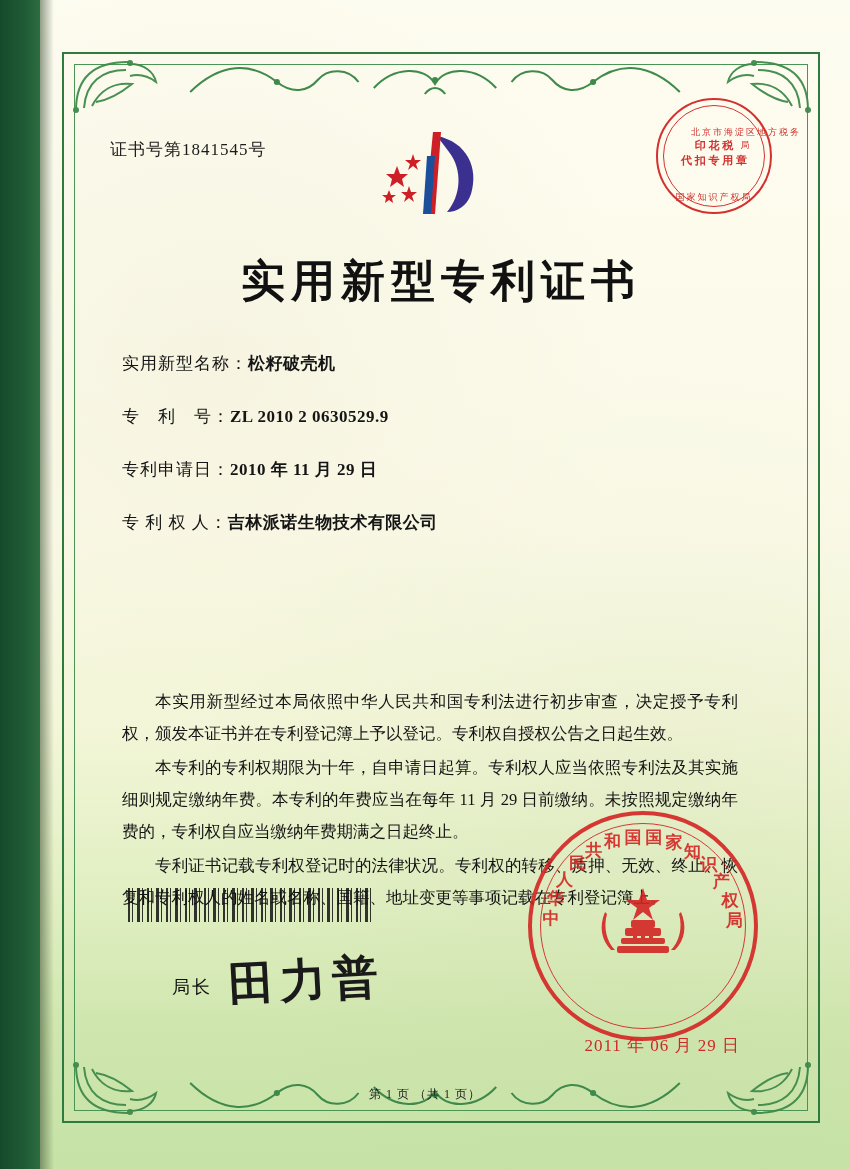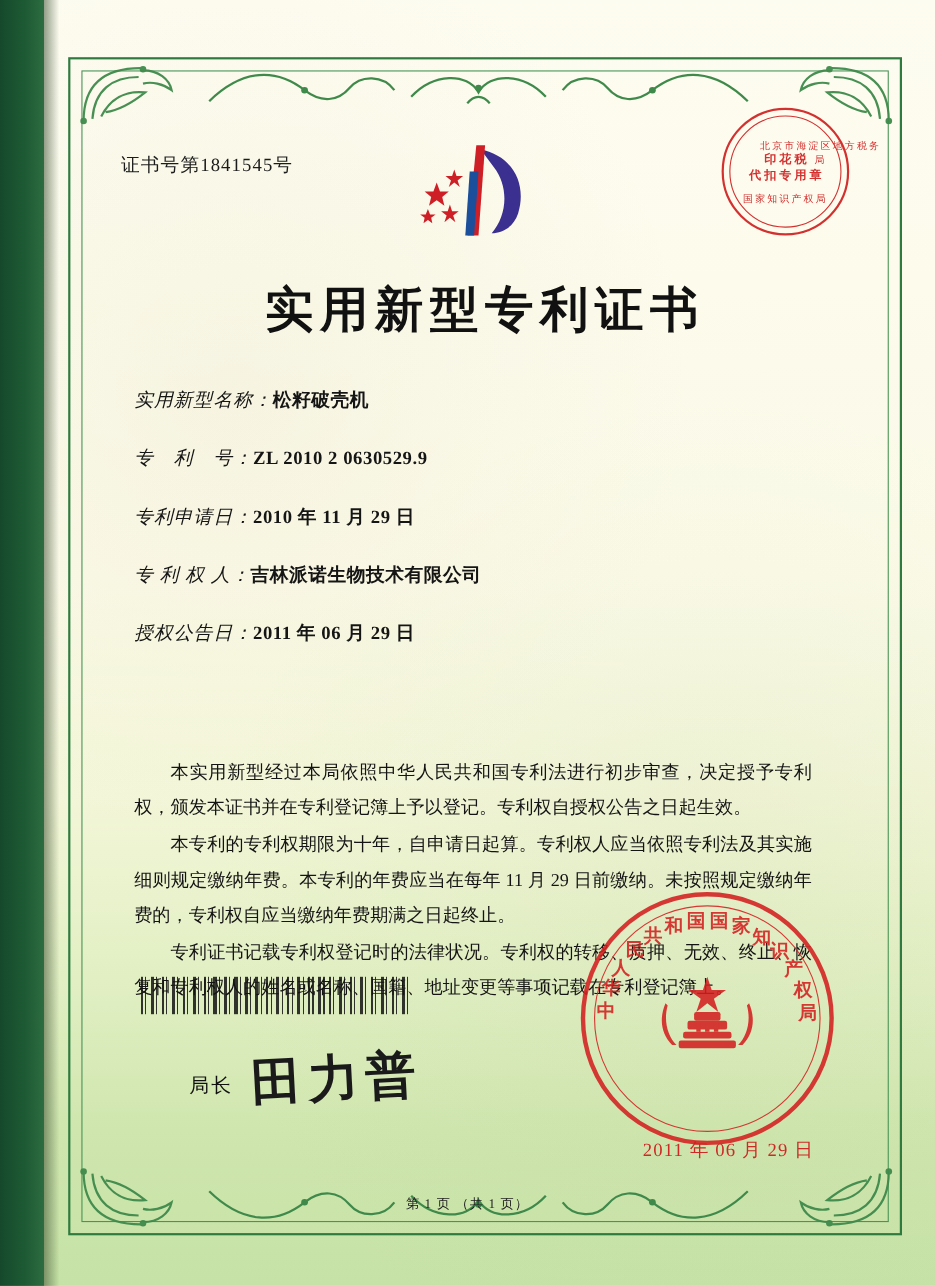--- a/index.html
+++ b/index.html
@@ -114,21 +114,21 @@
     border-radius: 50%;
   }
   .tax-seal .arc-top, .tax-seal .arc-bottom {
     position: absolute;
     width: 100%;
     text-align: center;
     font-size: 9px;
     letter-spacing: 2px;
   }
   .tax-seal .arc-top { top: 26px; margin-left: 32px; }
-  .tax-seal .arc-bottom { bottom: 24px; }
+  .tax-seal .arc-bottom { bottom: 8px; }
   .tax-seal .mid {
     position: absolute;
     left: 0; right: 0; top: 38px;
     text-align: center;
     font-size: 11px;
     line-height: 15px;
     font-weight: bold;
   }
 
   
@@ -149,21 +149,21 @@
     position: absolute;
     left: 122px; top: 352px;
     right: 120px;
   }
   .field-row {
     font-size: 17px;
     color: #151515;
     margin-bottom: 30px;
     white-space: nowrap;
   }
-  .field-label { letter-spacing: 1px; font-style: italic; }
+  .field-label { letter-spacing: 1px; }
   .field-value { letter-spacing: 0.5px; font-weight: bold; }
 
   
   .body-text {
     position: absolute;
     left: 122px; right: 112px; top: 686px;
     font-size: 16.5px;
     line-height: 32px;
     color: #141414;
     text-align: justify;
@@ -388,23 +388,20 @@
       <span class="field-label">实用新型名称：</span><span class="field-value">松籽破壳机</span>
     </div>
     <div class="field-row">
       <span class="field-label">专　利　号：</span><span class="field-value">ZL 2010 2 0630529.9</span>
     </div>
     <div class="field-row">
       <span class="field-label">专利申请日：</span><span class="field-value">2010 年 11 月 29 日</span>
     </div>
     <div class="field-row">
       <span class="field-label">专 利 权 人：</span><span class="field-value">吉林派诺生物技术有限公司</span>
-    </div>
-    <div class="field-row">
-      <span class="field-label">授权公告日：</span><span class="field-value">2011 年 06 月 29 日</span>
     </div>
   </div>
 
   <div class="body-text">
     <p>本实用新型经过本局依照中华人民共和国专利法进行初步审查，决定授予专利权，颁发本证书并在专利登记簿上予以登记。专利权自授权公告之日起生效。</p>
     <p>本专利的专利权期限为十年，自申请日起算。专利权人应当依照专利法及其实施细则规定缴纳年费。本专利的年费应当在每年 11 月 29 日前缴纳。未按照规定缴纳年费的，专利权自应当缴纳年费期满之日起终止。</p>
     <p>专利证书记载专利权登记时的法律状况。专利权的转移、质押、无效、终止、恢复和专利权人的姓名或名称、国籍、地址变更等事项记载在专利登记簿上。</p>
   </div>
 
   <div class="barcode"></div>

